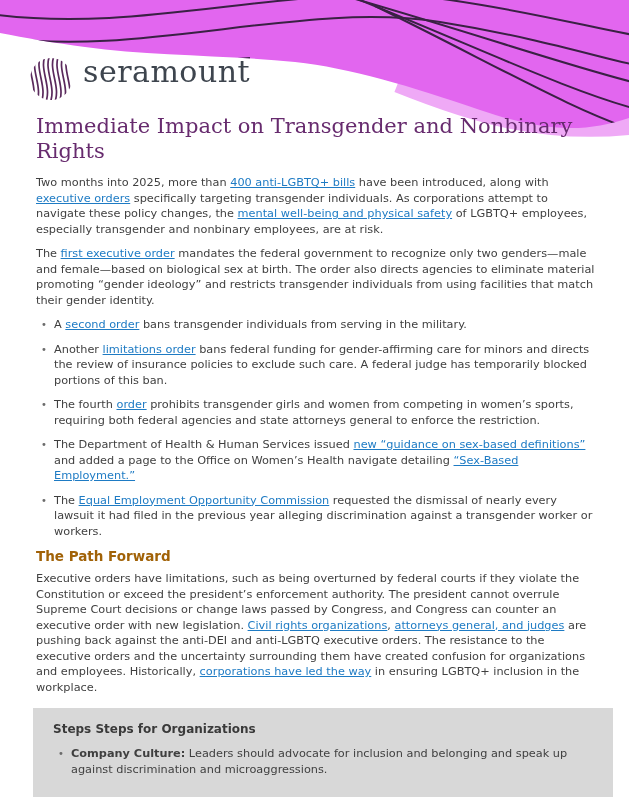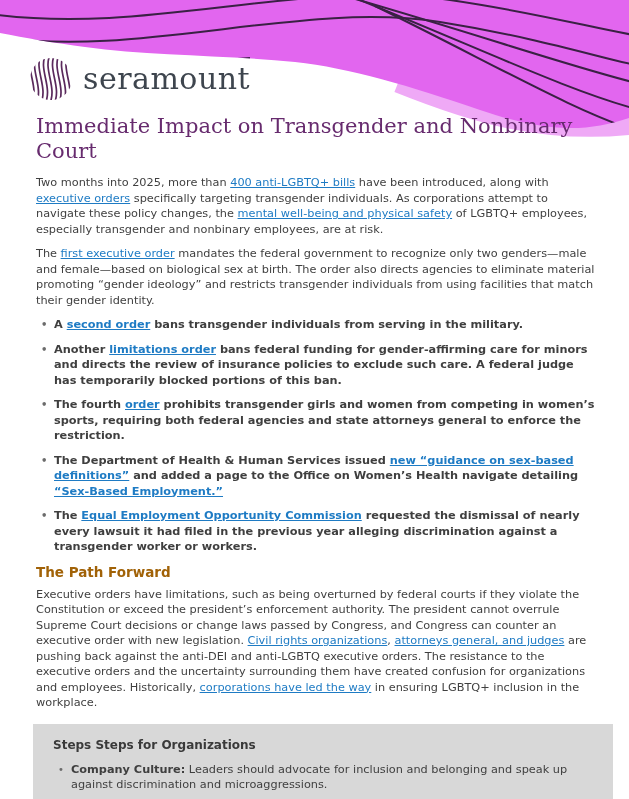--- a/index.html
+++ b/index.html
@@ -3,38 +3,38 @@
 <meta charset="utf-8">
 <style>
   * { margin:0; padding:0; box-sizing:border-box; }
   html,body { background:#ffffff; }
   .page {
     position:relative; width:629px; height:799px; overflow:hidden;
     background:#ffffff; font-family:"DejaVu Sans","Liberation Sans",sans-serif;
   }
   .header { position:absolute; top:0; left:0; width:629px; height:160px; }
   .header svg { display:block; }
-  .logo { position:absolute; top:57px; left:29px; display:flex; align-items:center; gap:10px; }
+  .logo { position:absolute; top:57px; left:29px; display:flex; gap:10px; }
   .logo-word {
     font-family:"DejaVu Serif","Liberation Serif",serif;
     font-size:30px; color:#3e454e; letter-spacing:0.5px; line-height:1;
   }
   .content { position:relative; padding:114px 30px 0 36px; width:629px; }
   h1 {
     font-family:"DejaVu Serif","Liberation Serif",serif;
     font-weight:normal; font-size:21px; line-height:25px; margin-bottom:11px;
   }
   h1 .t1 { color:#44546b; display:block; }
   h1 .t2 { color:#672b6e; display:block; }
   .body {
     font-size:11.3px; line-height:15.5px; color:#3f3f3f; margin-bottom:9px;
     max-width:566px;
   }
   a.link { color:#1e7bc4; text-decoration:underline; cursor:pointer; }
-  .blist { margin:2px 0 9px 0;font-weight:bold; }
+  .blist { margin:2px 0 9px 0; }
   .bitem { position:relative; padding-left:18px; margin-bottom:9px; max-width:566px;
            font-size:11.3px; line-height:15.5px; color:#3f3f3f; }
   .bm { position:absolute; left:5px; top:0; color:#6b6b6b; font-size:10px; }
   .bm::before { content:"•"; }
   h2 { font-size:13.5px; color:#a16207; margin:4px 0 7px 0; font-weight:bold; }
   .abox {
     position:relative; margin-left:-3px; margin-top:13px; width:580px;
     background:#d8d8d8; padding:14px 20px 12px 20px;
   }
   .abox h3 { font-size:12px; color:#3a3a3a; font-weight:bold; margin-bottom:10px; }
@@ -85,21 +85,21 @@
         </g>
       </svg>
       <span class="logo-word">seramount</span>
     </div>
   </div>
 
   <div class="content">
 
     <h1>
       <span class="t2">Immediate Impact on Transgender and Nonbinary</span>
-      <span class="t2">Court</span>
+      <span class="t2">Rights</span>
     </h1>
 
     <p class="body"><span>Two months into 2025, more than </span><a class="link" href="#">400 anti-LGBTQ+ bills</a><span> have been introduced, along with </span><a class="link" href="#">executive orders</a><span> specifically targeting transgender individuals. As corporations attempt to navigate these policy changes, the </span><a class="link" href="#">mental well-being and physical safety</a><span> of LGBTQ+ employees, especially transgender and nonbinary employees, are at risk.</span></p>
     <p class="body"><span>The </span><a class="link" href="#">first executive order</a><span> mandates the federal government to recognize only two genders—male and female—based on biological sex at birth. The order also directs agencies to eliminate material promoting “gender ideology” and restricts transgender individuals from using facilities that match their gender identity.</span></p>
 
     <div class="blist">
       <div class="bitem"><span class="bm"></span><span><span>A </span><a class="link" href="#">second order</a><span> bans transgender individuals from serving in the military.</span></span></div>
       <div class="bitem"><span class="bm"></span><span><span>Another </span><a class="link" href="#">limitations order</a><span> bans federal funding for gender-affirming care for minors and directs the review of insurance policies to exclude such care. A federal judge has temporarily blocked portions of this ban.</span></span></div>
       <div class="bitem"><span class="bm"></span><span><span>The fourth </span><a class="link" href="#">order</a><span> prohibits transgender girls and women from competing in women’s sports, requiring both federal agencies and state attorneys general to enforce the restriction.</span></span></div>
       <div class="bitem"><span class="bm"></span><span><span>The Department of Health &amp; Human Services issued </span><a class="link" href="#">new “guidance on sex-based definitions”</a><span> and added a page to the Office on Women’s Health navigate detailing </span><a class="link" href="#">“Sex-Based Employment.”</a></span></div>

